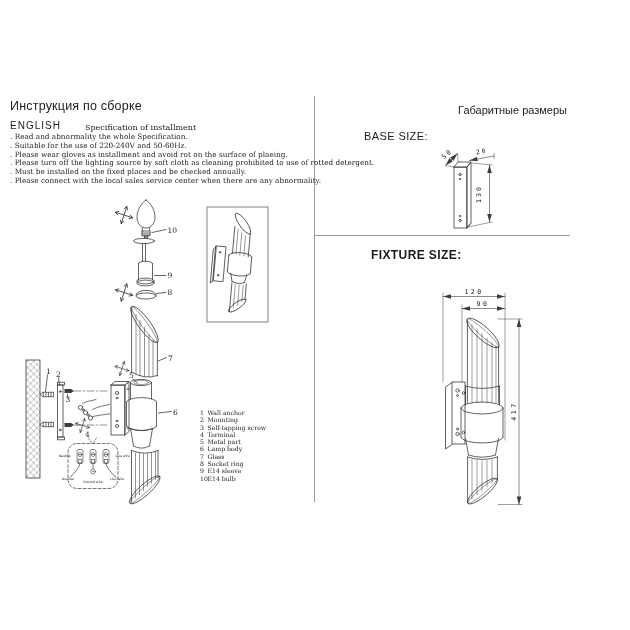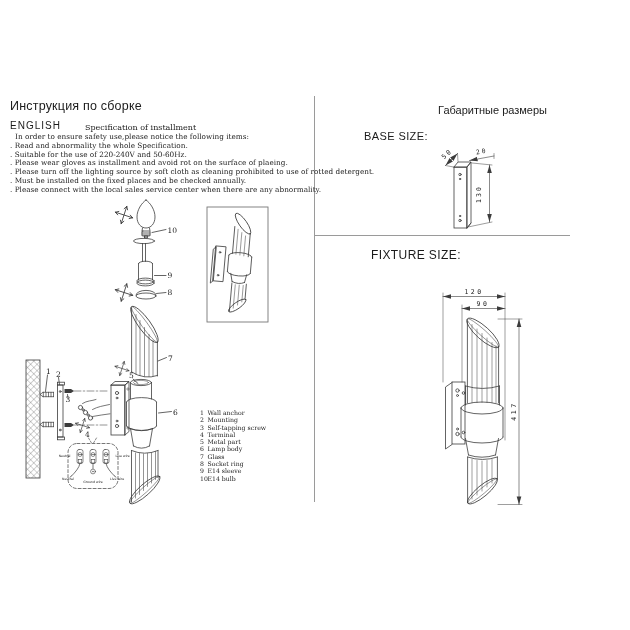--- a/index.html
+++ b/index.html
@@ -3,31 +3,31 @@
 <meta charset="utf-8">
 <style>
   :root { --line:#3c3c3c; --text:#1b1b1b; --divider:#9a9a9a; }
   html,body{margin:0;padding:0;background:#fff;}
   .page{position:relative;width:570px;height:630px;background:#ffffff;overflow:hidden;
         font-family:"Liberation Sans",sans-serif;color:var(--text);}
   .abs{position:absolute;}
   .vline{left:314px;top:96px;width:1px;height:406px;background:var(--divider);}
   .hline{left:314px;top:235px;width:316px;height:1px;background:var(--divider);}
   .left-title{left:10px;top:99px;font-size:12.5px;letter-spacing:.2px;}
-  .right-title{right:23px;top:104px;font-size:11px;}
+  .right-title{right:3px;top:104px;font-size:11px;}
   .english{left:10px;top:120px;font-size:10px;letter-spacing:1px;}
   .spec-heading{left:85px;top:123px;font-family:"DejaVu Serif",serif;font-size:8px;}
   .safety{left:10px;top:133px;width:302px;font-family:"DejaVu Serif",serif;font-size:7.3px;
           line-height:8.8px;white-space:nowrap;}
   .safety .intro{margin-left:5px;}
   .parts{left:200px;top:409px;font-family:"DejaVu Serif",serif;font-size:6.2px;line-height:7.3px;}
   .part-row{display:flex;}
   .part-row .num{width:7.5px;flex:0 0 auto;}
   .base-label{left:364px;top:130px;font-size:11px;letter-spacing:.4px;}
-  .fixture-label{left:371px;top:248px;font-size:12px;letter-spacing:.4px;}
+  .fixture-label{left:371px;top:248px;font-size:12px;letter-spacing:.4px;font-weight:bold;}
   .caption{left:225px;top:501px;font-size:11.5px;}
   svg{color:var(--line);}
   svg text{fill:var(--text);stroke:none;}
   .callout{font-family:"DejaVu Serif",serif;font-size:7.5px;}
   .dimtxt{font-family:"DejaVu Sans Mono",monospace;font-size:6.5px;}
   .wiretxt{font-family:"DejaVu Sans",sans-serif;font-size:3.2px;}
 </style>
 </head>
 <body>
 
@@ -61,21 +61,20 @@
 
   <div class="abs vline"></div>
   <div class="abs hline"></div>
 
   <div class="abs left-title">Инструкция по сборке</div>
   <div class="abs right-title">Габаритные размеры</div>
   <div class="abs english">ENGLISH</div>
   <div class="abs spec-heading">Specification of installment</div>
 
   <div class="abs safety">
-    <div class="intro">In order to ensure safety use,please notice the following items:</div>
     <div>. Read and abnormality the whole Specification.</div>
     <div>. Suitable for the use of 220-240V and 50-60Hz.</div>
     <div>. Please wear gloves as installment and avoid rot on the surface of plaeing.</div>
     <div>. Please turn off the lighting source by soft cloth as cleaning prohibited to use of rotted detergent.</div>
     <div>. Must be installed on the fixed places and be checked annually.</div>
     <div>. Please connect with the local sales service center when there are any abnormality.</div>
   </div>
 
   <svg class="abs" style="left:2px;top:195px" width="308" height="322" viewBox="0 0 308 322">
     <g stroke="currentColor" fill="none" stroke-width="0.8" stroke-linecap="round">

